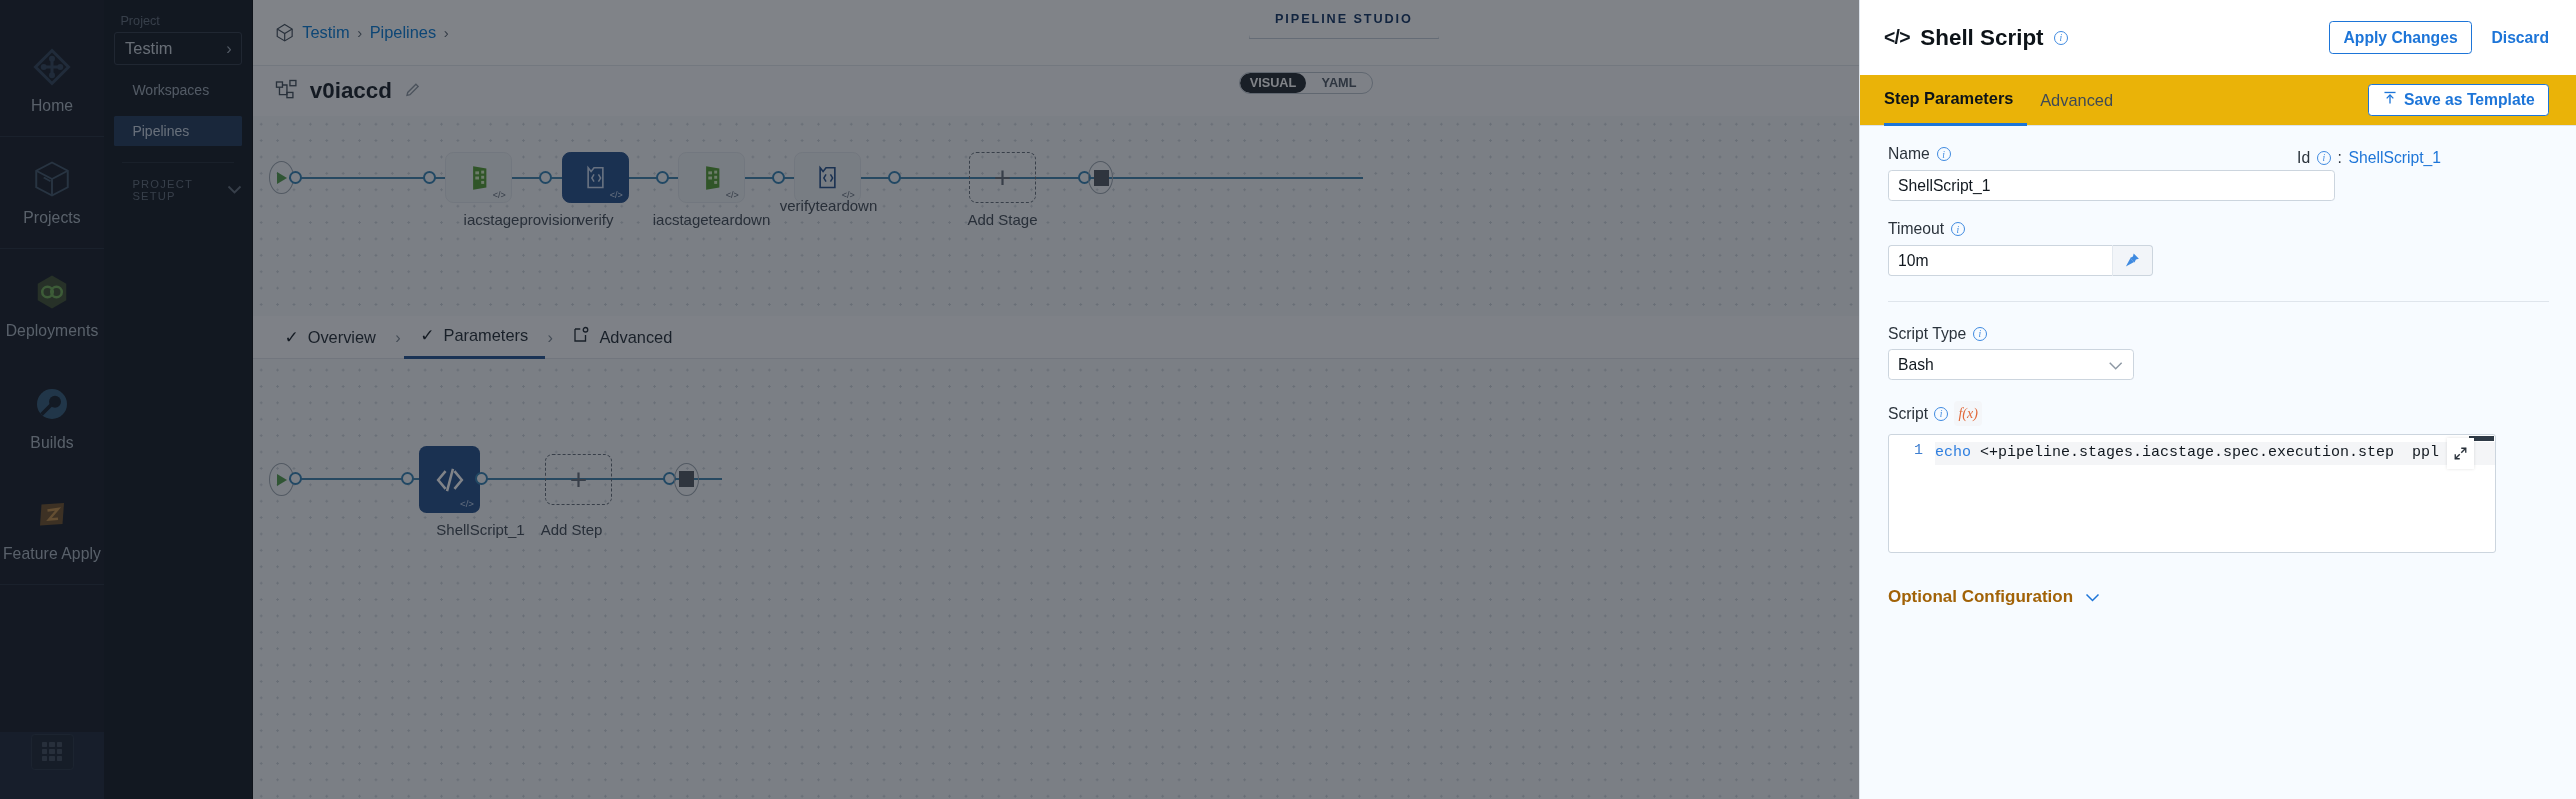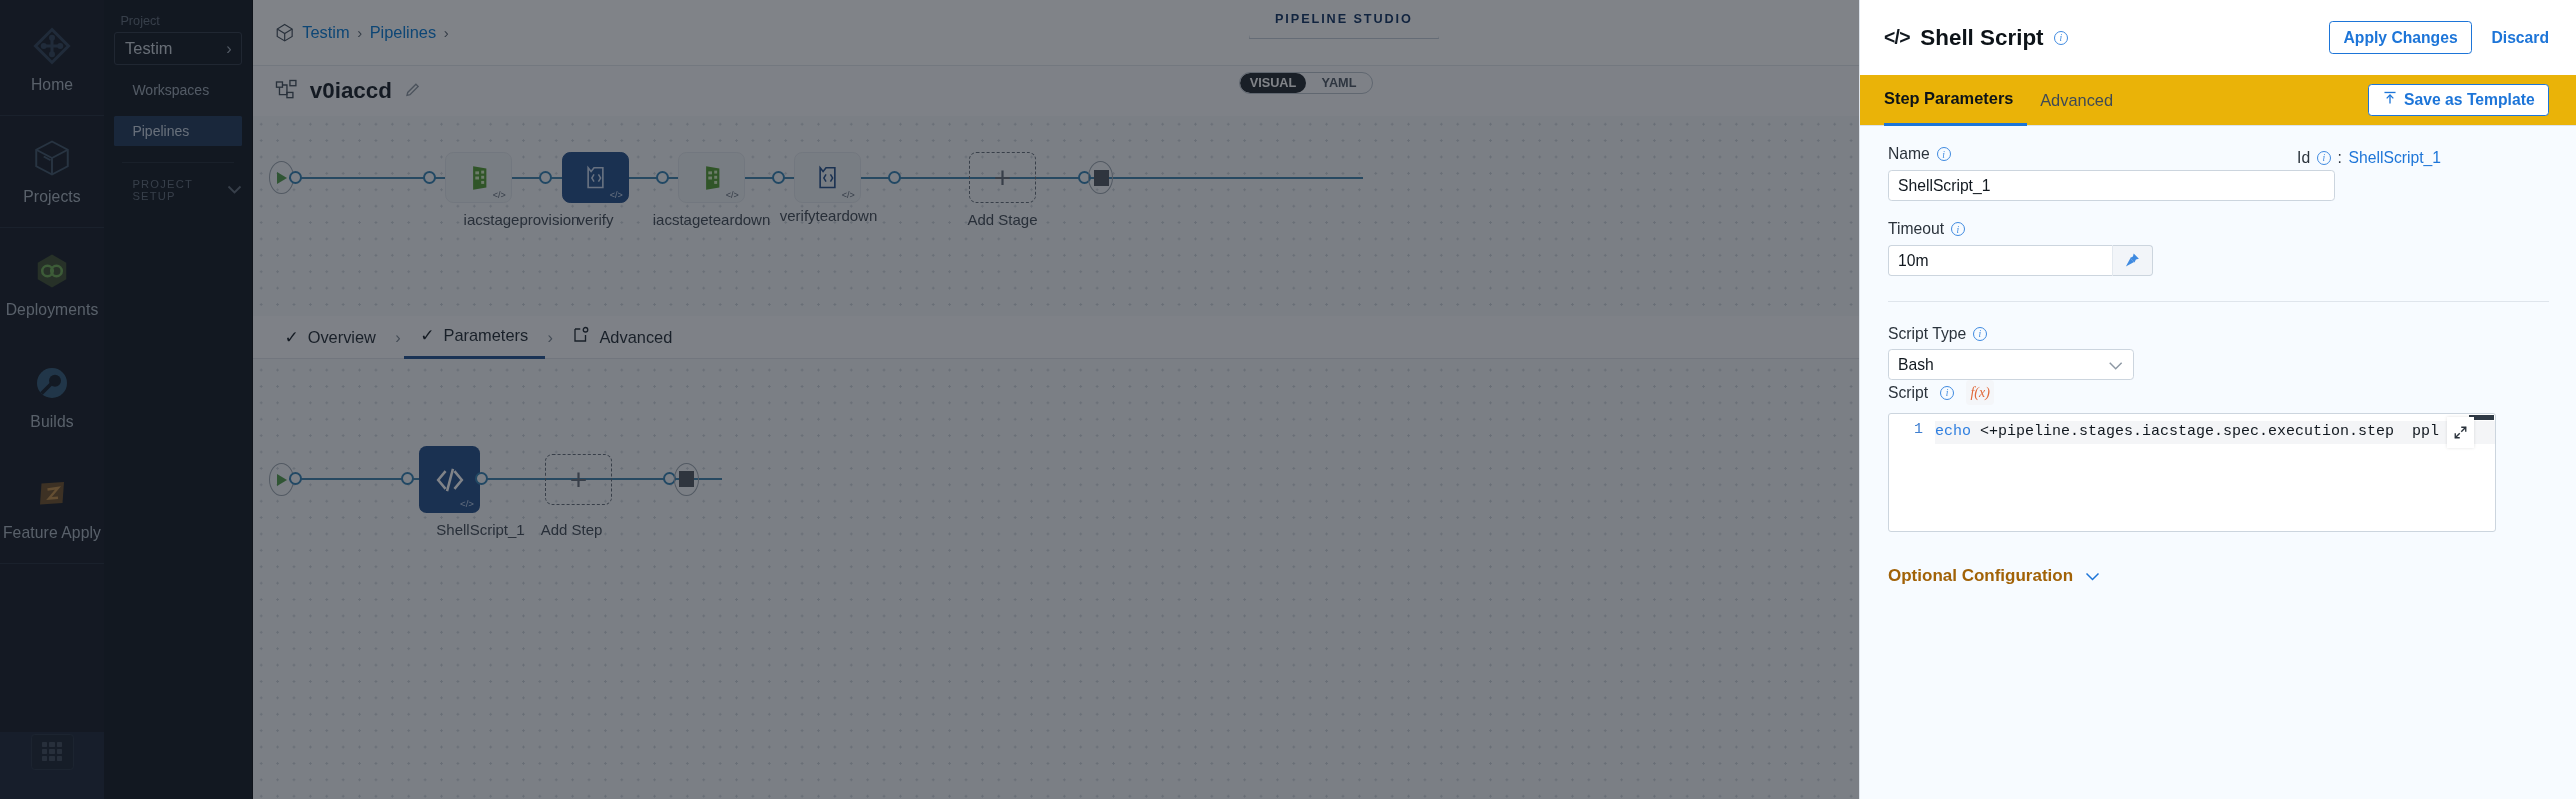--- a/index.html
+++ b/index.html
@@ -9,21 +9,21 @@
     font-family: "Liberation Sans", sans-serif;
     background: #fff;
   }
   .app { position: relative; width: 2576px; height: 799px; display: flex; }
 
   
   .rail {
     width: 104px; height: 799px;
     background: #10161f;
     display: flex; flex-direction: column; align-items: center;
-    padding-top: 4px;
+    padding-top: 25px;
     flex: 0 0 104px;
     position: relative;
     z-index: 5;
   }
   .rail-item {
     width: 104px; height: 112px;
     display: flex; flex-direction: column; align-items: center; justify-content: center;
     gap: 9px;
     color: #9aa5b1;
     cursor: pointer;
@@ -478,21 +478,21 @@
         <div class="stage-label" style="left:395px; top:94px;">iacstageteardown</div>
 
         <div class="dot" style="left:519px; top:55px;"></div>
         <div class="stage" style="left:541px; top:36px;">
           <svg width="25" height="28" viewBox="0 0 34 38" fill="none" stroke="#1e4a86" stroke-width="2.2">
             <path d="M7 5 L11 10 L15 5 L27 5 L27 32 L7 32 Z"></path>
             <path d="M15 14 L12 19 L15 24 M21 14 L24 19 L21 24" stroke-width="2"></path>
             </svg>
           <span class="corner">&lt;/&gt;</span>
         </div>
-        <div class="stage-label" style="left:512px; top:90px;">verifyteardown</div>
+        <div class="stage-label" style="left:512px; top:80px;">verifyteardown</div>
 
         <div class="dot" style="left:635px; top:55px;"></div>
         <div class="addbox" style="left:716px; top:36px;">+</div>
         <div class="stage-label" style="left:686px; top:94px;">Add Stage</div>
 
         <div class="dot" style="left:825px; top:55px;"></div>
         <div class="endcap" style="left:835px; top:45px;"></div>
         <div class="endsq" style="left:841px; top:54px;"></div>
       </div>
 
@@ -624,21 +624,21 @@
       </div>
       <div class="selectbox">
         <span>Bash</span>
         <span class="dn">
           <svg width="13.4" height="8.2" viewBox="0 0 18 11">
               <path d="M1 1 L9 9 L17 1" fill="none" stroke="#8d98a4" stroke-width="2"></path>
             </svg>
         </span>
       </div>
 
-      <div class="fld-label" style="gap:12px;">
+      <div class="fld-label" style="margin-top:21px; gap:6px;">
         <span>Script</span>
         <span class="info">i</span>
         <span class="fxbtn">f(x)</span>
       </div>
 
       <div class="editor">
         <div class="scrollthumb"></div>
         <div class="ed-line">
           <span class="ed-gutter">1</span>
           <span class="ed-code"><span class="ed-kw">echo</span><span> &lt;+pipeline.stages.iacstage.spec.execution.step  ppl</span></span>

